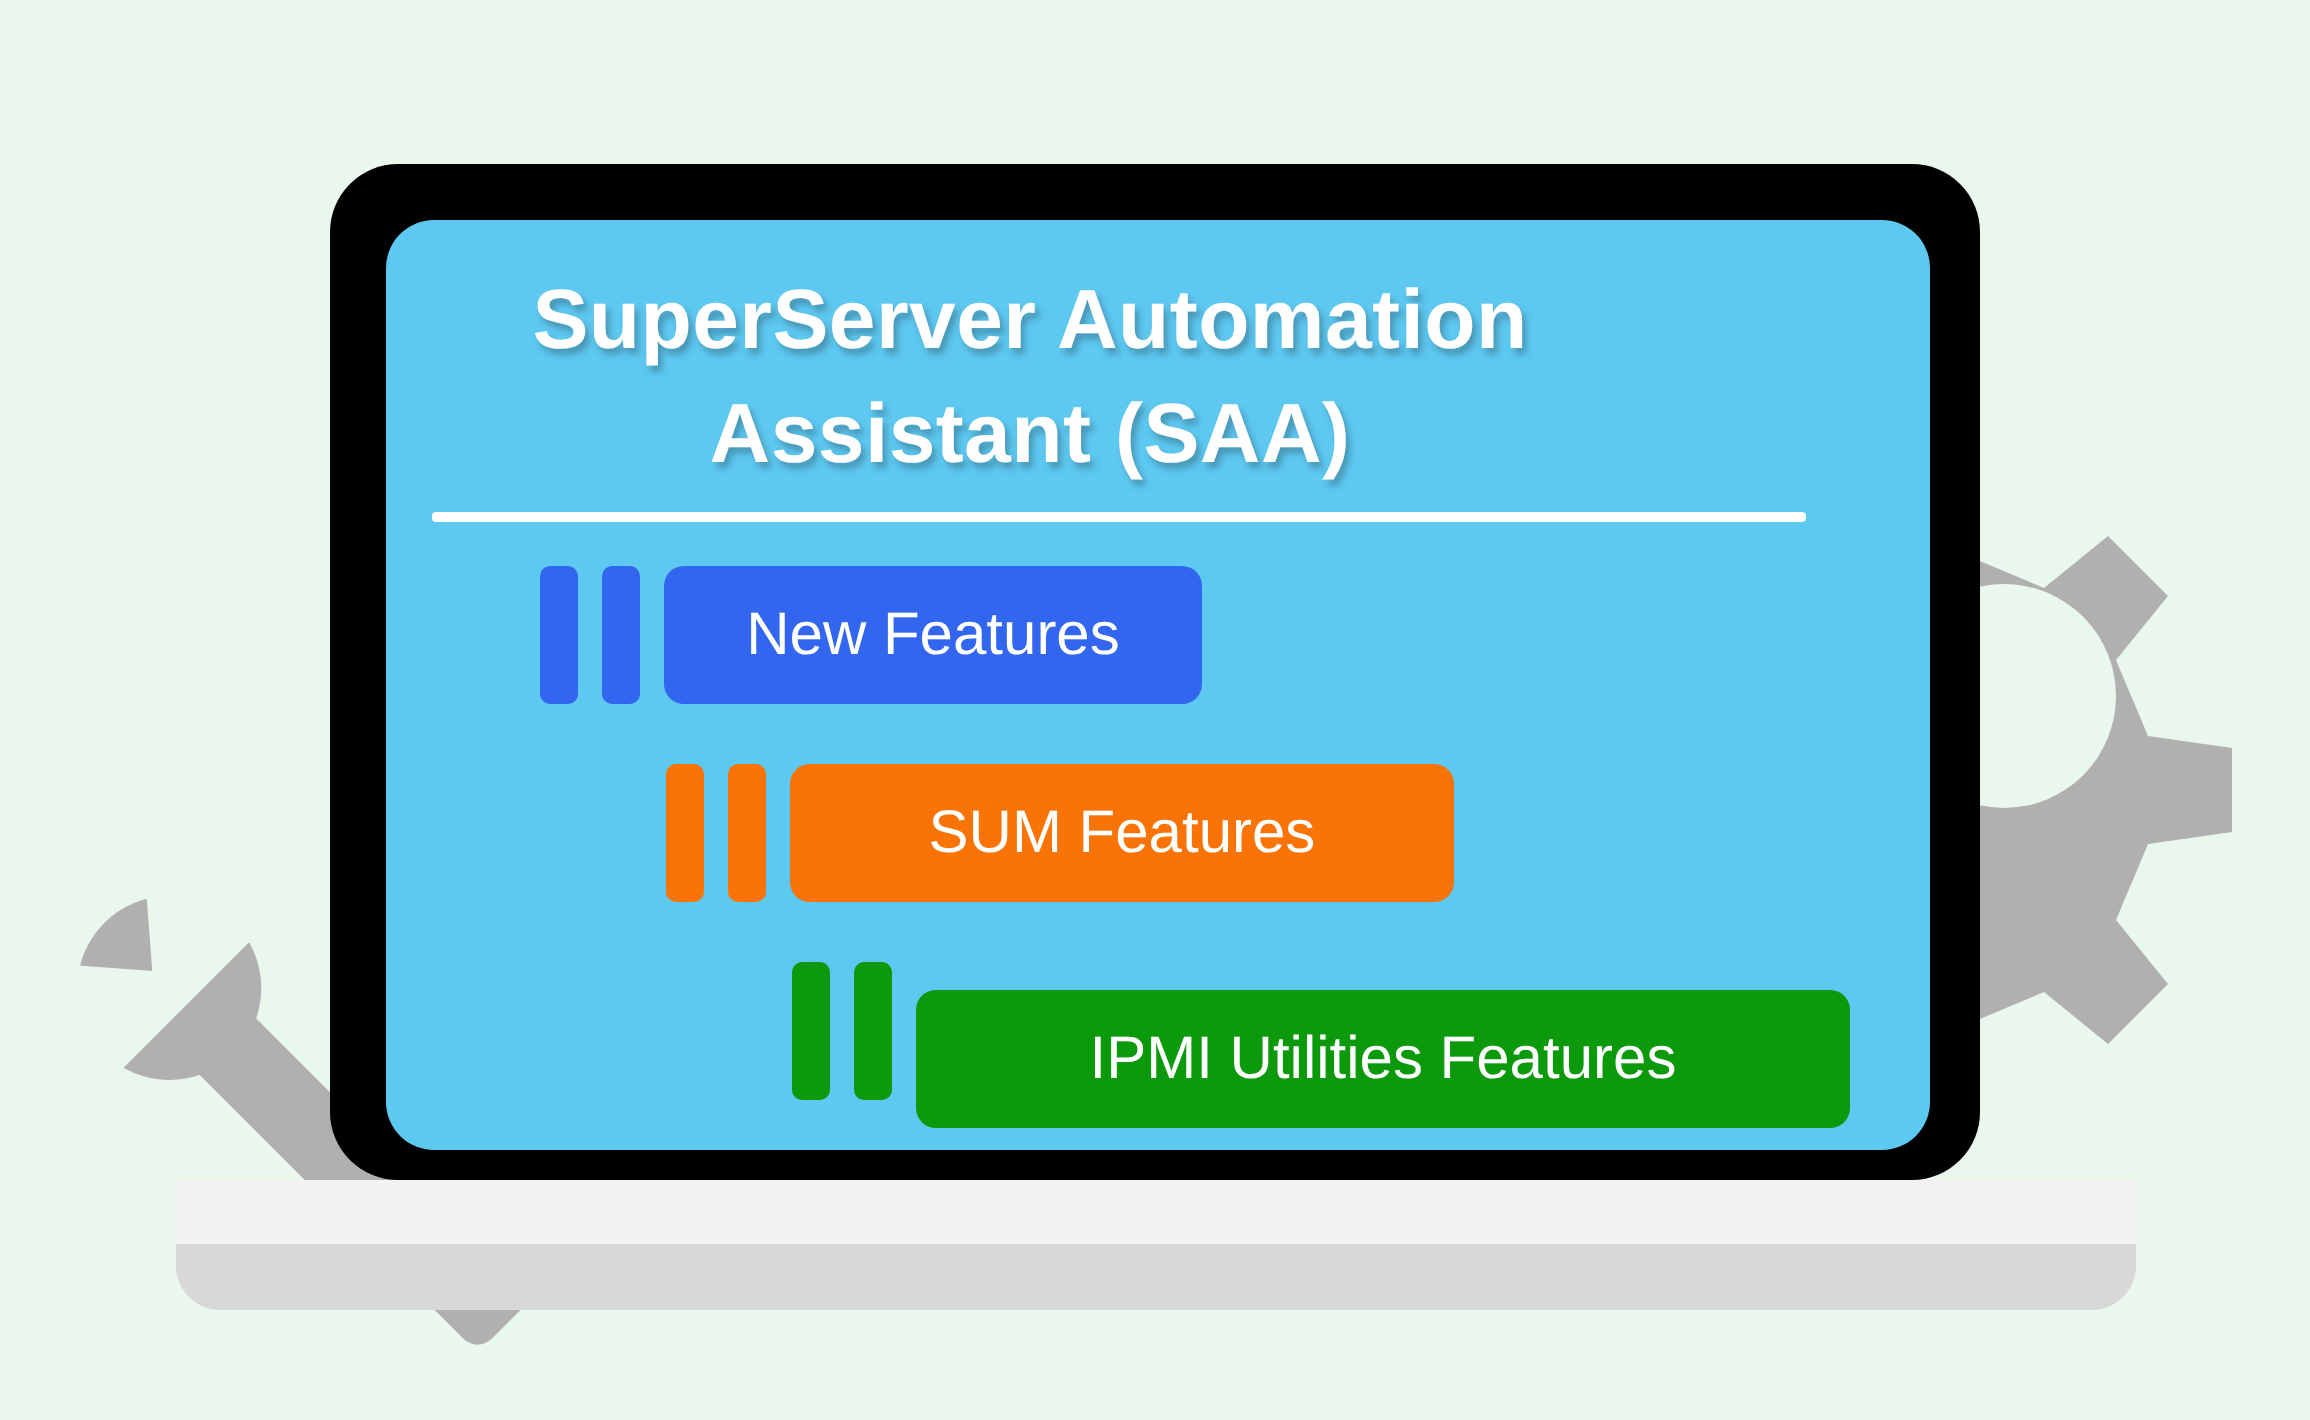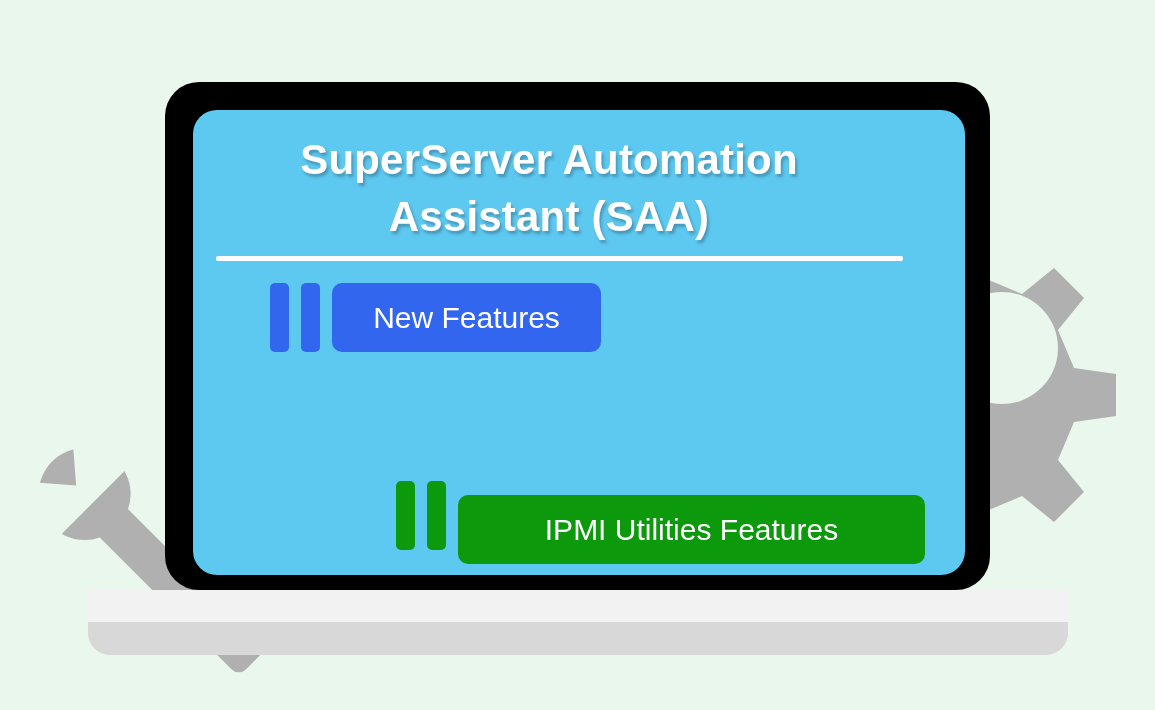--- a/index.html
+++ b/index.html
@@ -80,21 +80,20 @@
     left: 0;
     top: 22px;
     width: 644px;
     text-align: center;
     font-size: 42px;
     font-weight: bold;
     line-height: 1.35;
     color: #ffffff;
     letter-spacing: 0.2px;
     text-shadow: 2px 3px 3px rgba(40,70,90,0.38);
-    margin-left: 34px;
   }
 
   #title-divider {
     position: absolute;
     left: 23px;
     top: 146px;
     width: 687px;
     height: 5px;
     background: #ffffff;
     border-radius: 2px;
@@ -177,20 +176,27 @@
       <div id="title-divider"></div>
 
       <div class="feature-row" id="row-new-features">
         <div class="row-bars">
           <div class="row-bar" style="background:#3366ee"></div>
           <div class="row-bar" style="background:#3366ee"></div>
         </div>
         <button class="row-button" id="btn-new-features" style="background:#3366ee">New Features</button>
       </div>
 
+      <div class="feature-row" id="row-sum-features">
+        <div class="row-bars">
+          <div class="row-bar" style="background:#f97306"></div>
+          <div class="row-bar" style="background:#f97306"></div>
+        </div>
+        <button class="row-button" id="btn-sum-features" style="background:#f97306">SUM Features</button>
+      </div>
 
       <div class="feature-row" id="row-ipmi-features">
         <div class="row-bars">
           <div class="row-bar" style="background:#0c9a0c"></div>
           <div class="row-bar" style="background:#0c9a0c"></div>
         </div>
         <button class="row-button" id="btn-ipmi-features" style="background:#0c9a0c">IPMI Utilities Features</button>
       </div>
 
     </div>

